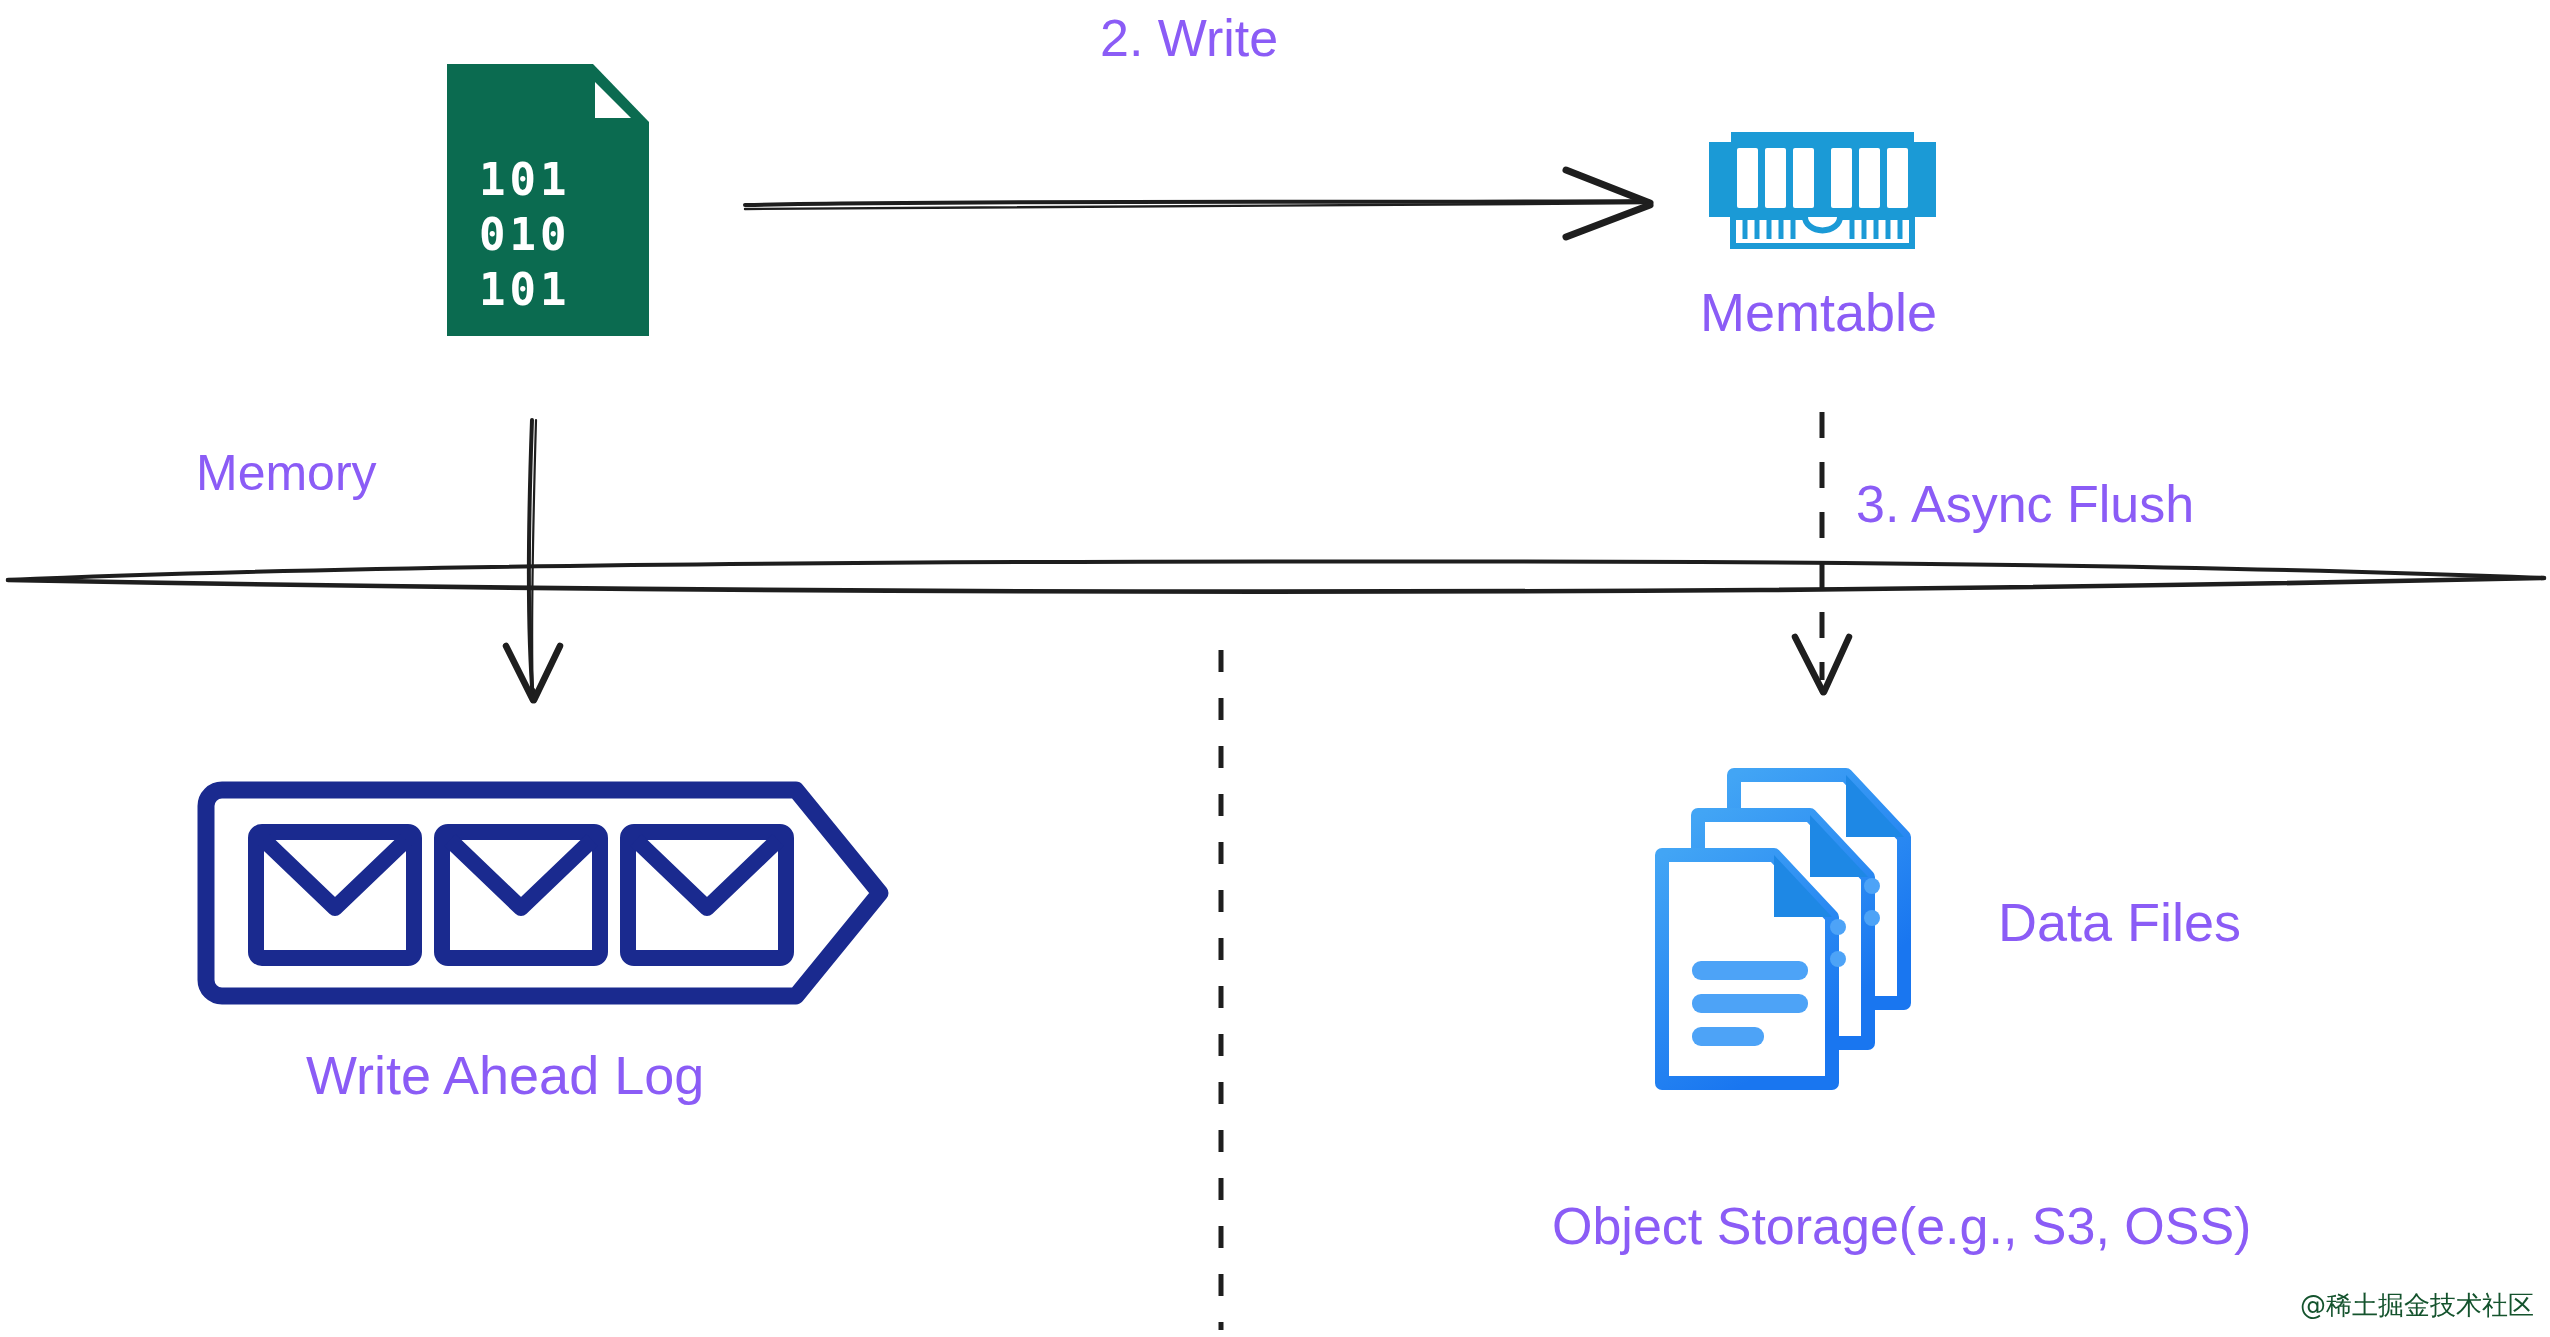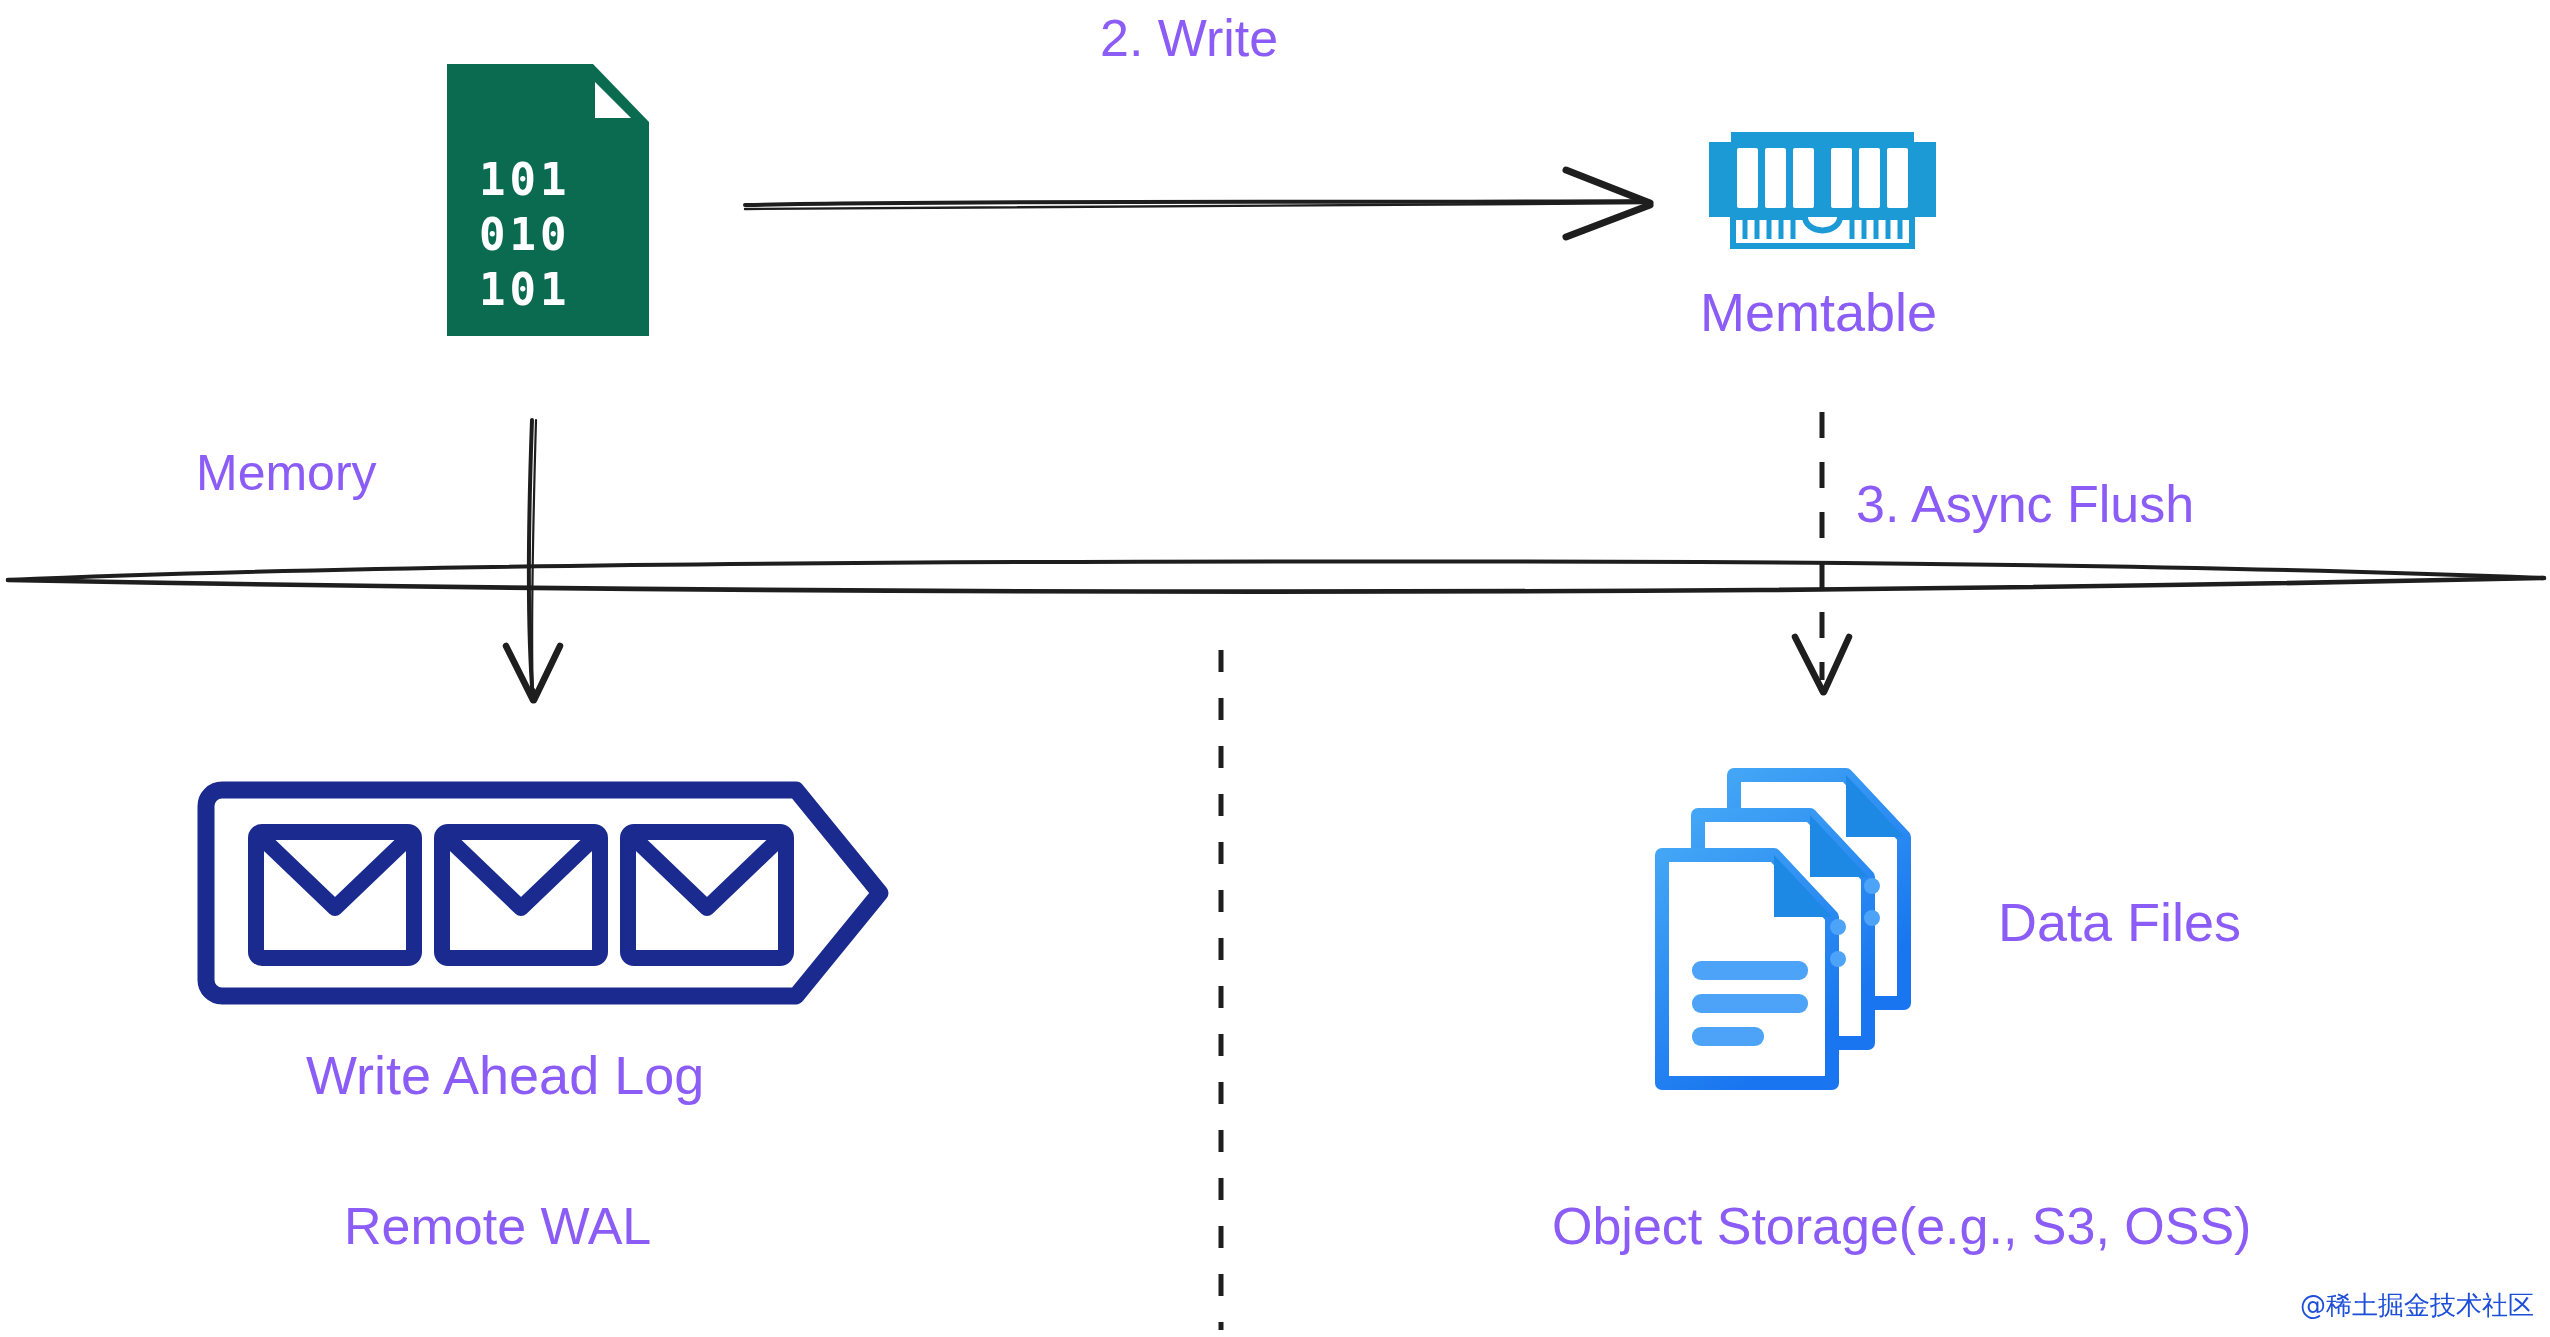--- a/index.html
+++ b/index.html
@@ -37,21 +37,21 @@
     height: 1337px;
     pointer-events: none;
   }
   .icon-box { position: absolute; }
 
   .watermark {
     position: absolute;
     right: 16px;
     bottom: 14px;
     font-size: 26px;
-    color: #1d4ed8;
+    color: #14532d;
     font-family: "DejaVu Sans", sans-serif;
     white-space: nowrap;
   }
 </style>
 </head>
 <body>
 
 <div id="canvas">
 
   <svg class="svg-layer" viewBox="0 0 2550 1337" xmlns="http://www.w3.org/2000/svg">
@@ -185,19 +185,18 @@
 
   <div class="lbl lbl-zone" style="left:196px; top:448px;">Memory</div>
 
 
   <div class="lbl lbl-step" style="left:1856px; top:478px;">3. Async Flush</div>
 
   <div class="lbl lbl-node" style="left:306px; top:1048px;">Write Ahead Log</div>
 
   <div class="lbl lbl-node" style="left:1998px; top:895px;">Data Files</div>
 
-  <div class="lbl lbl-region" style="left:344px; top:1200px;">Remote WAL</div>
 
   <div class="lbl lbl-region" style="left:1552px; top:1200px;">Object Storage(e.g., S3, OSS)</div>
 
   <div class="watermark">@稀土掘金技术社区</div>
 
 </div>
 
 </body></html>

